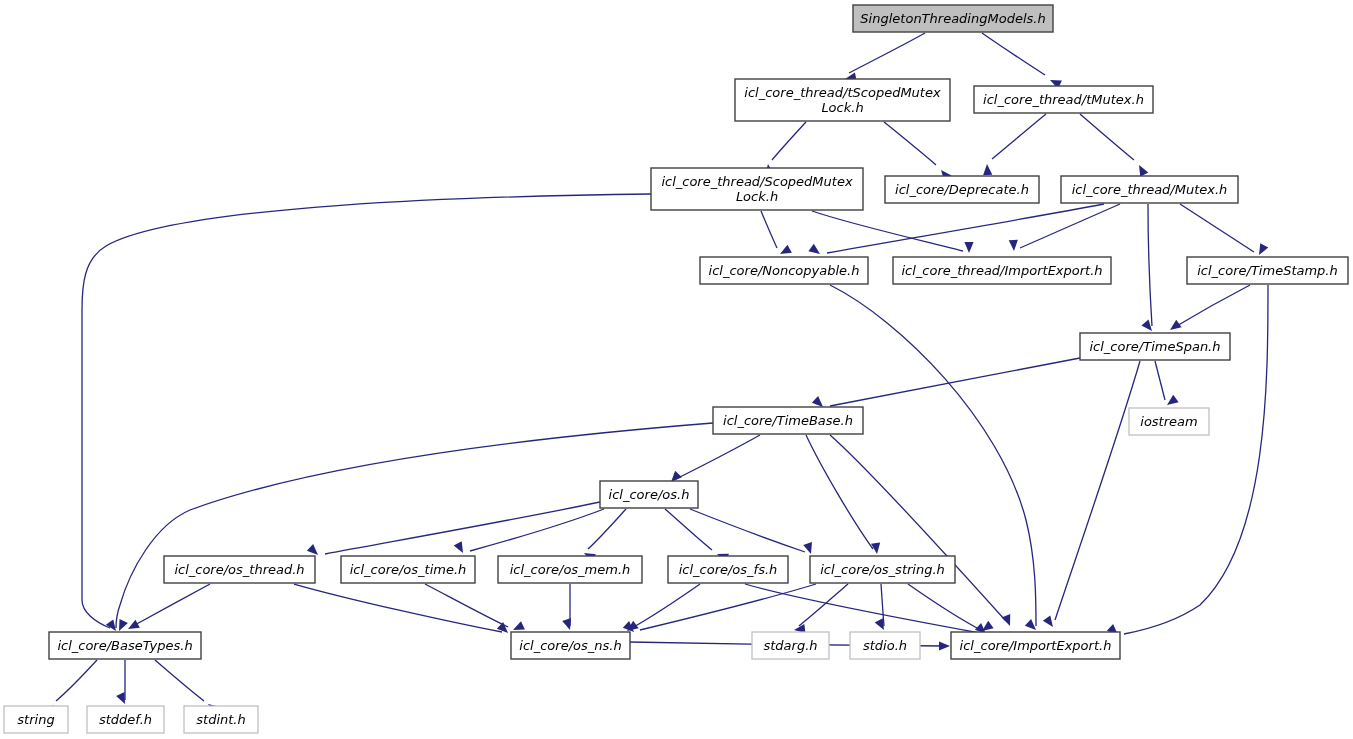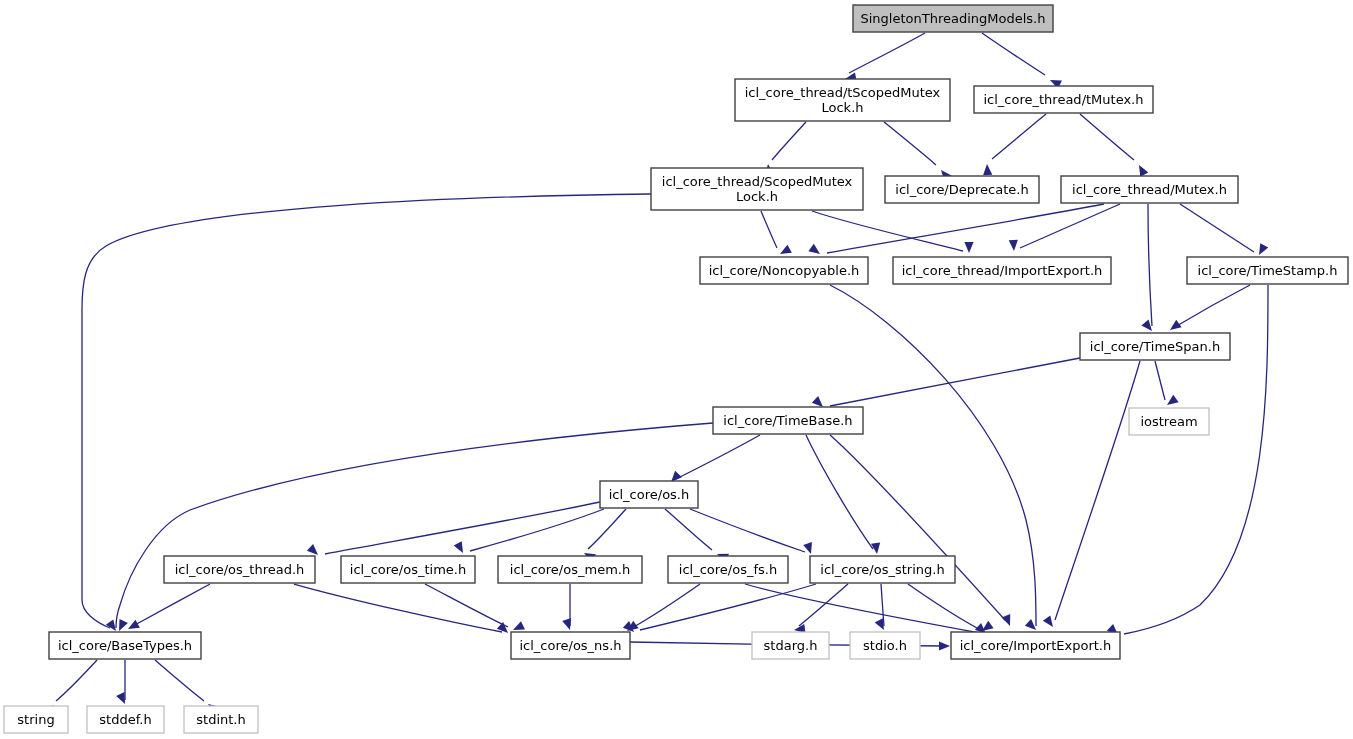--- a/index.html
+++ b/index.html
@@ -1,17 +1,17 @@
 <!DOCTYPE html>
 <html><head>
 <meta charset="utf-8">
 <style>
   html,body{margin:0;padding:0;background:#ffffff;}
   body{width:1353px;height:739px;font-family:"DejaVu Sans","Liberation Sans",sans-serif;overflow:hidden;}
-  #graph{position:relative;width:1192px;height:739px;}
+  #graph{position:relative;width:1192px;height:739px;font-style:italic;}
   svg{position:absolute;left:0;top:0;width:1353px;height:739px;}
   .node-label{font-size:13px;fill:#000000;dominant-baseline:middle;text-anchor:middle;}
   .node-box{fill:#ffffff;stroke:#404040;stroke-width:1.4;}
   .node-box.root{fill:#bfbfbf;stroke:#404040;stroke-width:1.4;}
   .node-box.sys{fill:#ffffff;stroke:#c0c0c0;stroke-width:1.3;}
   .edge{fill:none;stroke:#26267f;stroke-width:1.3;}
   .arrowfill{fill:#26267f;stroke:none;}
 </style>
 </head>
 <body>

